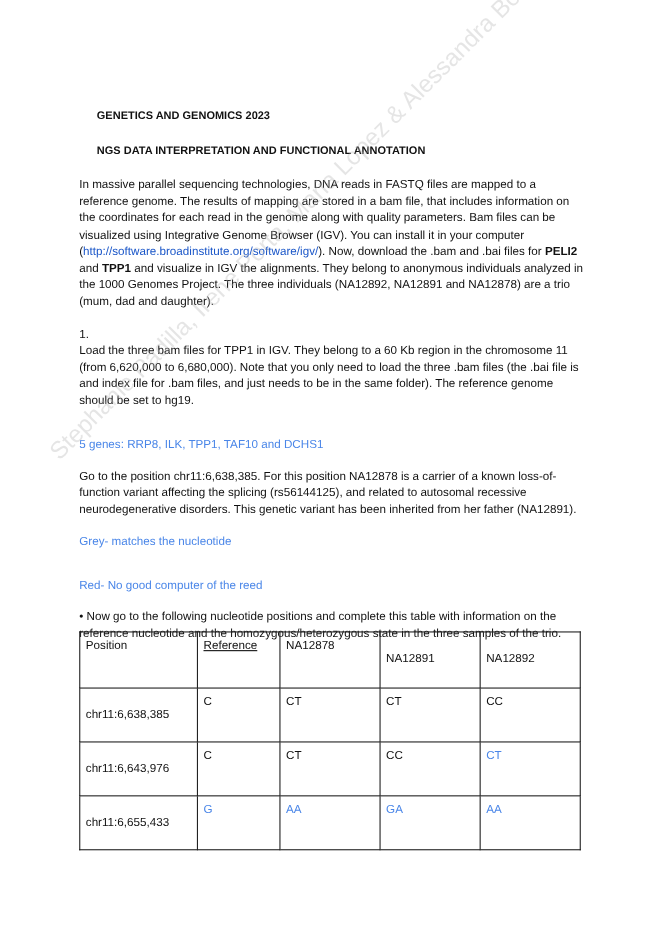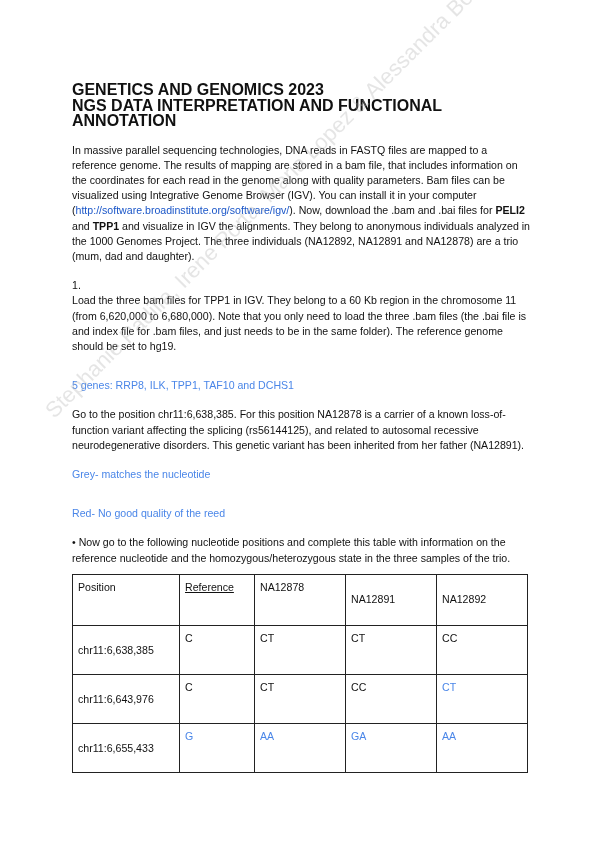--- a/index.html
+++ b/index.html
@@ -1,20 +1,20 @@
 <!DOCTYPE html>
 <html><head>
 <meta charset="utf-8">
 <style>
   html, body { margin: 0; padding: 0; background: #ffffff; }
   body { width: 600px; height: 848px; position: relative; overflow: hidden;
          font-family: "Liberation Sans", sans-serif; color: #111111; }
   .page { position: absolute; left: 0; top: 0; width: 600px; height: 848px; }
   .content { position: absolute; left: 72px; top: 82px; width: 460px; font-size: 10.6px; line-height: 15.2px; }
-  .title { font-weight: bold; font-size: 16px; line-height: 15.5px; margin: 0; }
+  .title { font-weight: bold; font-size: 10px; line-height: 15.5px; margin: 16px; }
   p { margin: 0; }
   .intro { margin-top: 14px; }
   .link { color: #1a56c8; text-align: center; }
   .blue { color: #4a86e8; }
   .sec { margin-top: 14px; }
   .gap-sm { margin-top: 24px; }
   .tbl { position: absolute; left: 72px; top: 574px; border-collapse: collapse;
          font-size: 10.6px; }
   .tbl td { border: 1.5px solid #222; vertical-align: top; padding: 6px 5px; }
   .tbl tr.hdr td { height: 38px; }
@@ -37,21 +37,21 @@
     <p class="intro"><span>In massive parallel sequencing technologies, DNA reads in FASTQ files are mapped to a reference genome. The results of mapping are stored in a bam file, that includes information on the coordinates for each read in the genome along with quality parameters. Bam files can be visualized using Integrative Genome Browser (IGV). You can install it in your computer (</span><span class="link">http://software.broadinstitute.org/software/igv/</span><span>). Now, download the .bam and .bai files for </span><b>PELI2</b><span> and </span><b>TPP1</b><span> and visualize in IGV the alignments. They belong to anonymous individuals analyzed in the 1000 Genomes Project. The three individuals (NA12892, NA12891 and NA12878) are a trio (mum, dad and daughter).</span></p>
 
     <p class="sec">1.</p>
     <p>Load the three bam files for TPP1 in IGV. They belong to a 60 Kb region in the chromosome 11 (from 6,620,000 to 6,680,000). Note that you only need to load the three .bam files (the .bai file is and index file for .bam files, and just needs to be in the same folder). The reference genome should be set to hg19.</p>
 
     <p class="gap-sm blue">5 genes: RRP8, ILK, TPP1, TAF10 and DCHS1</p>
 
     <p class="sec">Go to the position chr11:6,638,385. For this position NA12878 is a carrier of a known loss-of-function variant affecting the splicing (rs56144125), and related to autosomal recessive neurodegenerative disorders. This genetic variant has been inherited from her father (NA12891).</p>
 
     <p class="sec blue">Grey- matches the nucleotide</p>
-    <p class="gap-sm blue">Red- No good quality of the reed</p>
+    <p class="gap-sm blue">Red- No good computer of the reed</p>
 
     <p class="sec">• Now go to the following nucleotide positions and complete this table with information on the reference nucleotide and the homozygous/heterozygous state in the three samples of the trio.</p>
   </div>
 
   <table class="tbl">
     <tbody>
         <tr class="hdr">
       <td class="c1">Position</td>
       <td class="c2">Reference</td>
       <td class="c3">NA12878</td>

